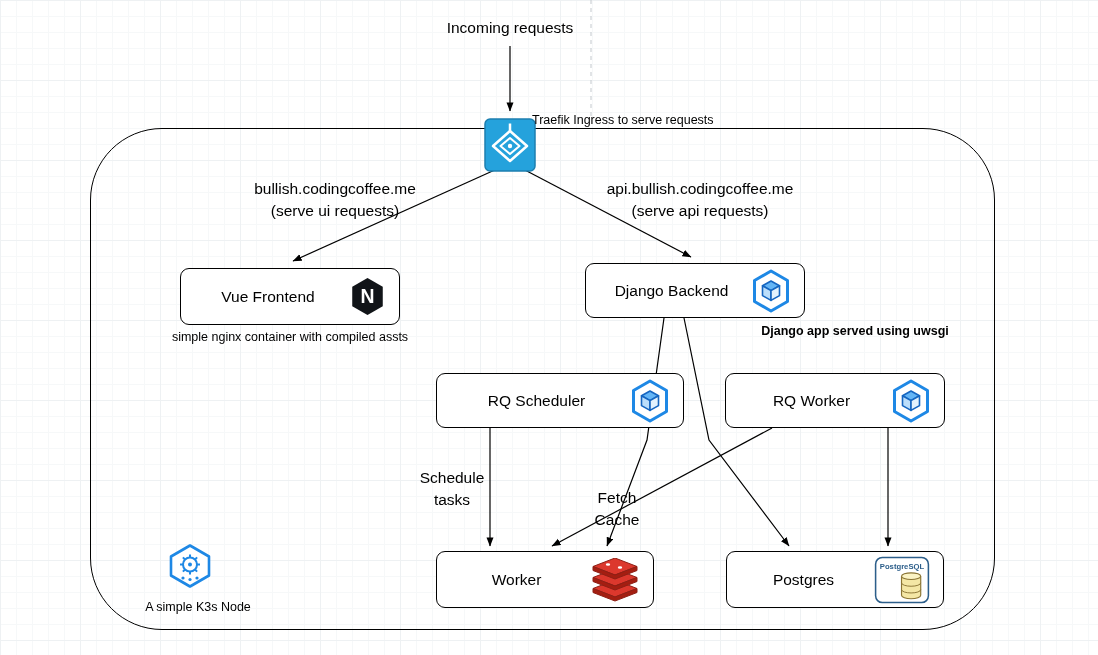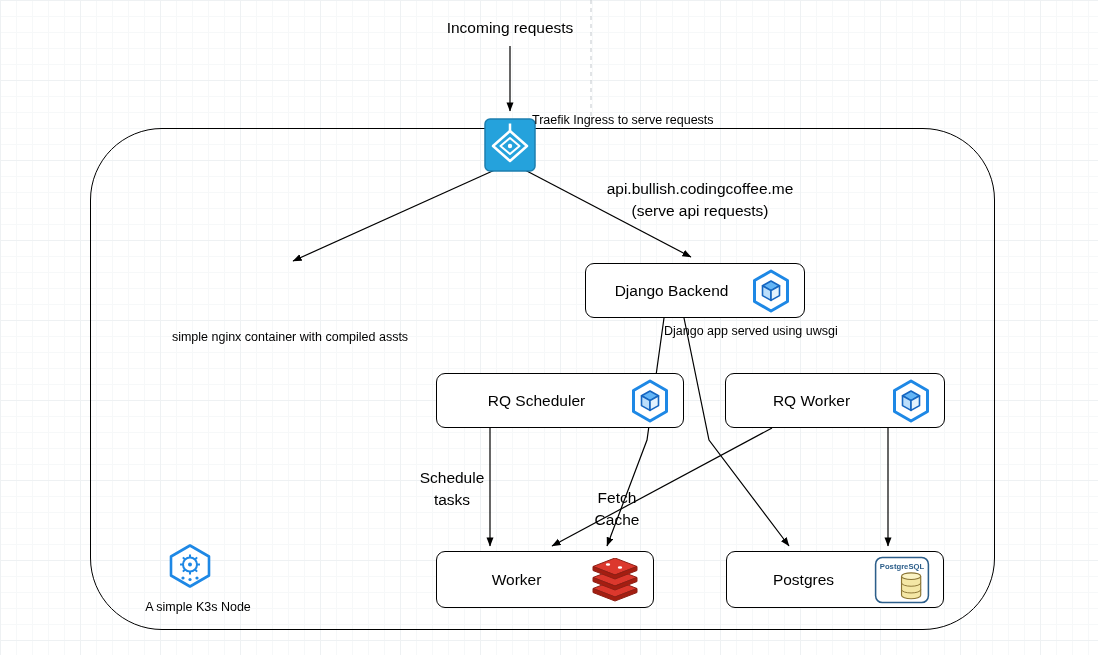--- a/index.html
+++ b/index.html
@@ -126,34 +126,44 @@
 
   <div class="abs lbl" style="left:400px; top:17px; width:220px;">Incoming requests</div>
 
   <div class="icon-box" style="left:484px; top:118px;">
     <svg width="52" height="54">
         <use href="#traefik-sym"></use>
       </svg>
   </div>
   <div class="abs small" style="left:532px; top:112px; width:220px; text-align:left;">Traefik Ingress to serve requests</div>
 
+  <div class="abs lbl" style="left:215px; top:178px; width:240px;">bullish.codingcoffee.me
+(serve ui requests)</div>
   <div class="abs lbl" style="left:580px; top:178px; width:240px;">api.bullish.codingcoffee.me
 (serve api requests)</div>
 
+  <div class="node" style="left:180px; top:268px; width:220px; height:57px;">
+    <span class="txt">Vue Frontend</span>
+    <span class="ic">
+      <svg width="37" height="41">
+          <use href="#nginx-sym"></use>
+        </svg>
+    </span>
+  </div>
   <div class="abs small" style="left:155px; top:329px; width:270px; text-align:center;">simple nginx container with compiled assts</div>
 
   <div class="node" style="left:585px; top:263px; width:220px; height:55px;">
     <span class="txt">Django Backend</span>
     <span class="ic">
       <svg width="40" height="44">
           <use href="#pod-sym"></use>
         </svg>
     </span>
   </div>
-  <div class="abs small" style="left:664px; top:323px; width:230px; text-align:left;">Django app served using uwsgi</div>
+  <div class="abs small" style="left:740px; top:323px; width:230px; text-align:center;font-weight:bold;">Django app served using uwsgi</div>
 
   <div class="node" style="left:436px; top:373px; width:248px; height:55px;">
     <span class="txt">RQ Scheduler</span>
     <span class="ic">
       <svg width="40" height="44">
           <use href="#pod-sym"></use>
         </svg>
     </span>
   </div>
 

